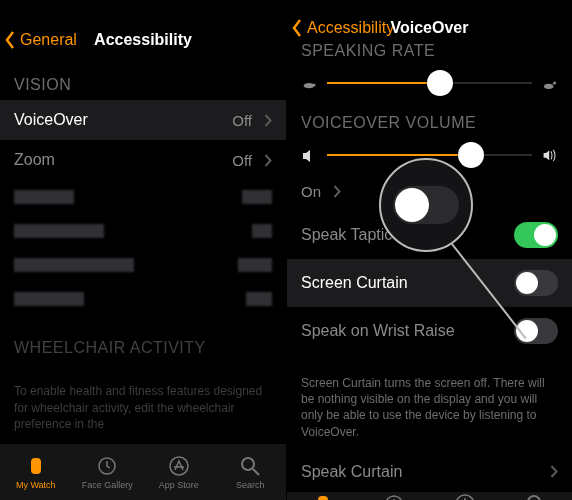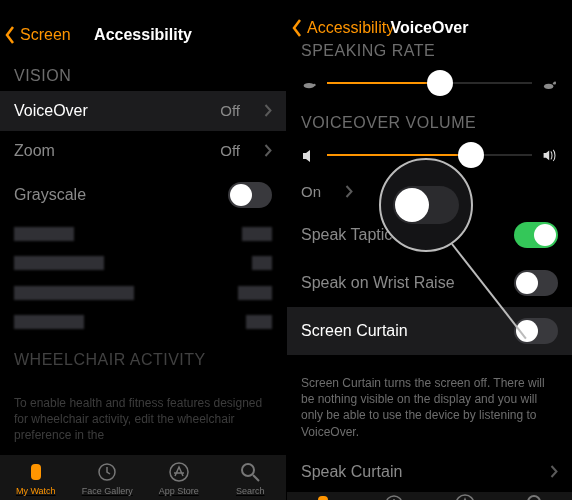--- a/index.html
+++ b/index.html
@@ -12,58 +12,58 @@
   .back svg { width:12px; height:20px; margin-right:4px; fill:none; stroke:#ff9500; stroke-width:2.5; }
   .nav-title { position:absolute; left:0; right:0; text-align:center; color:#fff; font-size:16px; font-weight:600; pointer-events:none;}
   
   .sec-hdr { color:#6d6d6d; font-size:16px; letter-spacing:0.5px; padding:14px 14px 6px; text-transform:uppercase;}
   
   .row { display:flex; align-items:center; justify-content:space-between; padding:11px 14px; color:#fff; font-size:16px; position:relative;}
   .row.dim .lbl { color:#8a8a8a;text-align:center; }
   .row .val { color:#8a8a8a; font-size:15px; margin-right:4px;}
   .row.hl { background:#1c1c1e; }
   .chevron { width:8px; height:13px; stroke:#5a5a5a; stroke-width:2; fill:none; }
-  .right { display:flex; align-items:center; gap:20px; }
+  .right { display:flex; align-items:center; gap:8px; }
   
   .tgl { width:44px; height:26px; border-radius:13px; background:#39393d; position:relative; cursor:pointer;}
   .tgl .knob { width:22px; height:22px; background:#fff; border-radius:50%; position:absolute; top:2px; left:2px; transition:.2s;}
   .tgl.on { background:#34c759; }
   .tgl.on .knob { left:20px; }
   
   .foot { color:#6d6d6d; font-size:12px; padding:20px 14px 12px; line-height:1.35;}
   
   .blurred { height:22px; margin:6px 14px; position:relative; display:flex; justify-content:space-between; align-items:center;}
   .blurred .bar { height:14px; background:#303035; filter:blur(1.3px);}
   
   .slider-row { padding:10px 14px; display:flex; align-items:center; gap:10px; color:#8a8a8a;}
   .track { flex:1; height:2px; background:#2a2a2a; position:relative;}
   .track .fill { position:absolute; left:0; top:0; height:100%; background:#ff9500;}
   .track .thumb { position:absolute; top:50%; width:26px; height:26px; border-radius:50%; background:#fff; transform:translate(-50%,-50%); box-shadow:0 1px 3px rgba(0,0,0,.6);}
   .mini-icon { width:16px; height:14px; display:inline-block;}
   
-  .tabbar { margin-top:auto; height:56px; background:rgba(22,22,22,.95); display:flex;text-decoration:underline; }
+  .tabbar { margin-top:auto; height:56px; background:rgba(22,22,22,.95); display:flex; }
   .tab { flex:1; display:flex; flex-direction:column; align-items:center; justify-content:center; gap:2px; font-size:9px; color:#777; cursor:pointer;}
   .tab.active { color:#ff9500; }
   .tab svg { width:24px; height:24px; }
   
   .mag { position:absolute; width:94px; height:94px; border:2px solid #bbb; border-radius:50%; background:#141416; display:flex; align-items:center; justify-content:center; top:158px; left:92px; pointer-events:none;}
   .mag .tgl-big { width:66px; height:38px; border-radius:19px; background:#2b2b2e; position:relative;}
   .mag .tgl-big .k { width:34px; height:34px; background:#fff; border-radius:50%; position:absolute; top:2px; left:2px;}
   .mag-line { position:absolute; width:2px; background:#bbb; height:120px; top:244px; left:164px; transform:rotate(-38deg); transform-origin:top; pointer-events:none;}
 </style>
 </head>
 <body>
 
 <div class="phone">
   <div class="nav">
     <div class="back">
       <svg viewBox="0 0 12 20">
           <polyline points="9,2 3,10 9,18"></polyline>
         </svg>
-      <span>Screen</span>
+      <span>General</span>
     </div>
     <div class="nav-title">Accessibility</div>
   </div>
 
   <div class="sec-hdr">VISION</div>
 
   <div class="row hl">
     <span class="lbl">VoiceOver</span>
     <span class="right">
       <span class="val">Off</span>
@@ -76,26 +76,20 @@
   <div class="row dim">
     <span class="lbl">Zoom</span>
     <span class="right">
       <span class="val">Off</span>
       <svg class="chevron" viewBox="0 0 8 13">
           <polyline points="1.5,1 6.5,6.5 1.5,12"></polyline>
         </svg>
     </span>
   </div>
 
-  <div class="row dim">
-    <span class="lbl">Grayscale</span>
-    <div class="tgl">
-        <div class="knob"></div>
-      </div>
-  </div>
 
   <div class="blurred">
       <div class="bar" style="width:60px"></div>
       <div class="bar" style="width:30px"></div>
     </div>
   <div class="blurred">
       <div class="bar" style="width:90px"></div>
       <div class="bar" style="width:20px"></div>
     </div>
   <div class="blurred">
@@ -205,32 +199,32 @@
   </div>
 
   <div style="height:18px"></div>
 
   <div class="row dim">
     <span class="lbl">Speak Taptic</span>
     <div class="tgl on">
         <div class="knob"></div>
       </div>
   </div>
-  <div class="row dim">
-    <span class="lbl">Speak on Wrist Raise</span>
-    <div class="tgl">
-        <div class="knob"></div>
-      </div>
-  </div>
   <div class="row hl">
     <span class="lbl">Screen Curtain</span>
     <div class="tgl">
         <div class="knob"></div>
       </div>
   </div>
+  <div class="row dim">
+    <span class="lbl">Speak on Wrist Raise</span>
+    <div class="tgl">
+        <div class="knob"></div>
+      </div>
+  </div>
   <div class="foot">Screen Curtain turns the screen off. There will be nothing visible on the display and you will only be able to use the device by listening to VoiceOver.</div>
 
   <div class="row dim">
     <span class="lbl">Speak Curtain</span>
     <svg class="chevron" viewBox="0 0 8 13">
         <polyline points="1.5,1 6.5,6.5 1.5,12"></polyline>
       </svg>
   </div>
 
   <div class="tabbar">

